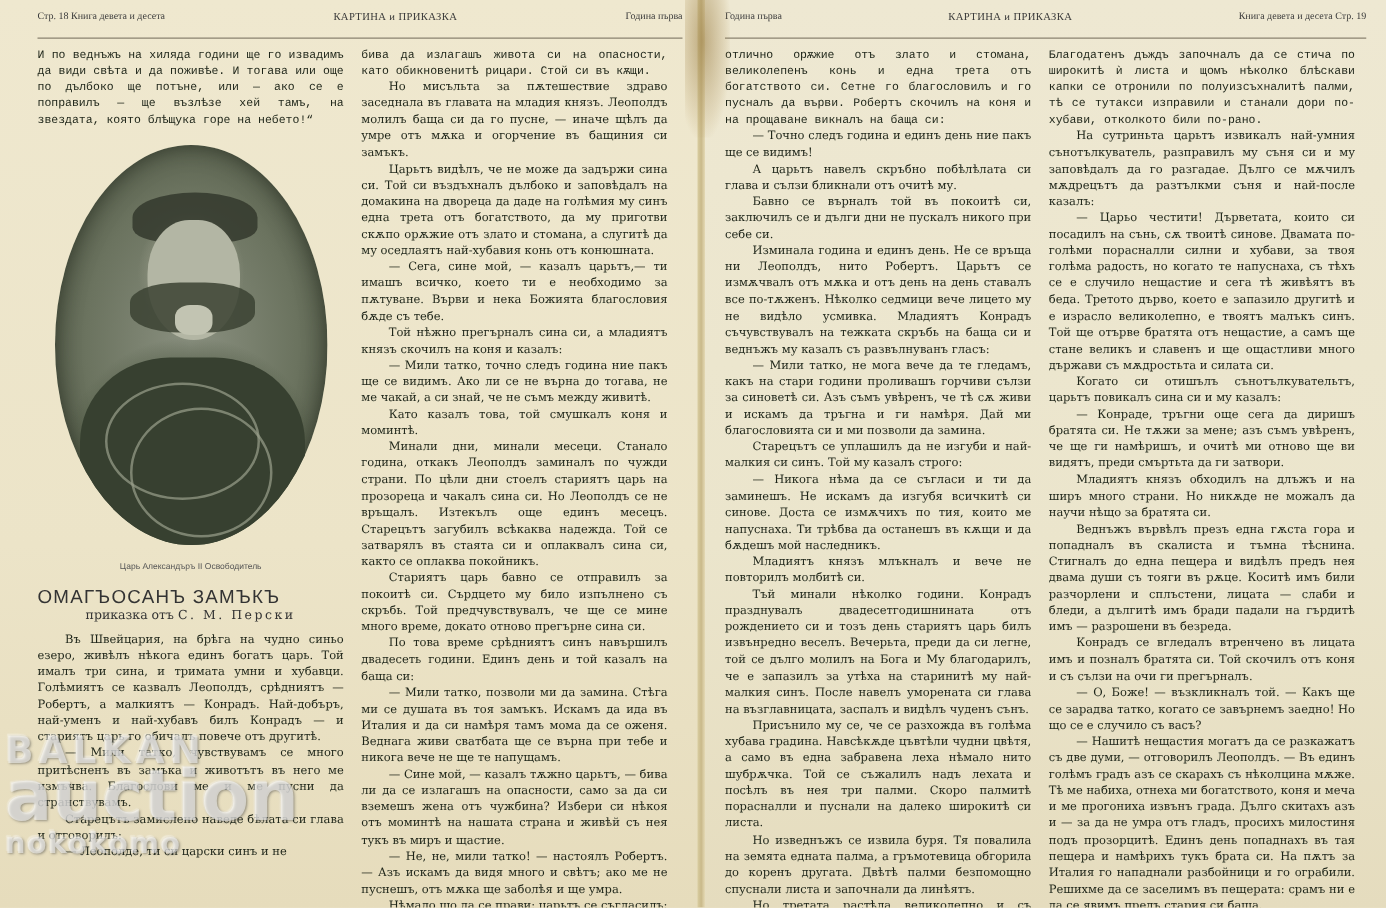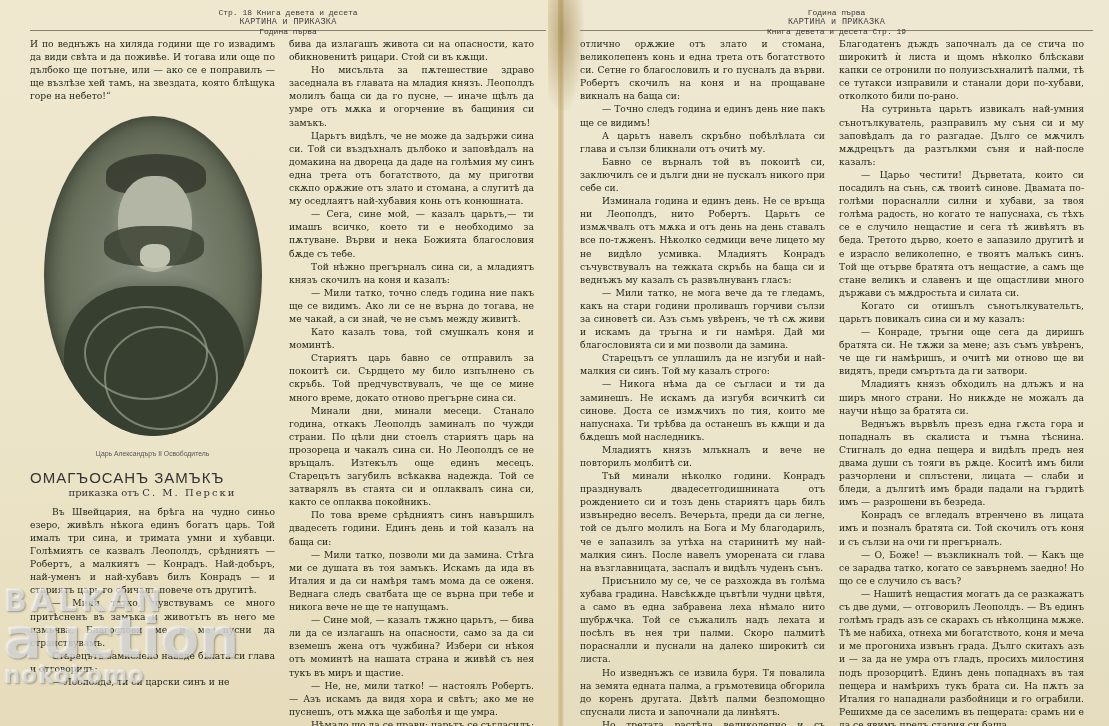--- a/index.html
+++ b/index.html
@@ -21,31 +21,30 @@
     position:absolute; left:558px; top:0; width:6px; height:726px;
     background:linear-gradient(90deg,#d9cda0,#c9b98a,#e4d9b4);
     z-index:2;
   }
   .stain {
     position:absolute; left:548px; top:0; width:36px; height:110px;
     background:radial-gradient(ellipse at 40% 30%, rgba(150,120,60,.55), rgba(170,140,80,.15) 60%, transparent 75%);
     z-index:3;
   }
   .header {
-    display:flex; justify-content:space-between; align-items:center;
+    display:flex; justify-content:space-between; align-items:flex-start;
     height:20px; margin-top:8px; border-bottom:1px solid #8a8270;
-    font-family:Liberation Mono, monospace; font-size:8px; color:#3a3a3a;
+    font-family:Liberation Serif, serif; font-size:8px; color:#3a3a3a;
     padding-bottom:2px;
-    flex-direction:column;
   }
   .header .center { font-size:8.5px; letter-spacing:.3px; }
   .cols { display:flex; gap:14px; margin-top:6px; }
   .col { width:245px; font-size:9.2px; line-height:13.1px; color:#1d2418; text-align:justify; }
   .col p { margin:0; text-indent:22px; }
-  .col p.noindent { text-indent:0; }
+  .col p.noindent { text-indent:0;font-family:Liberation Mono, monospace; }
   .portrait-wrap { width:245px; height:335px; display:flex; justify-content:center; align-items:center; margin-top:6px; }
   .portrait {
     width:218px; height:320px; border-radius:50%;
     background:
       radial-gradient(ellipse 28% 22% at 50% 32%, #a7ab98 0%, #8a8f7c 45%, transparent 70%),
       radial-gradient(ellipse 60% 40% at 50% 80%, #3e4736 0%, #555f4a 55%, transparent 80%),
       radial-gradient(ellipse at 50% 50%, #8a9080 0%, #6b735f 55%, #3f4736 100%);
     position:relative; overflow:hidden;
     box-shadow: inset 0 0 18px rgba(20,25,15,.6);
   }
@@ -107,26 +106,26 @@
         <p>— Леополде, ти си царски синъ и не</p>
       </div>
       <div class="col">
         <p class="noindent">бива да излагашъ живота си на опасности, като обикновенитѣ рицари. Стой си въ кѫщи.</p>
         <p>Но мисъльта за пѫтешествие здраво заседнала въ главата на младия князъ. Леополдъ молилъ баща си да го пусне, — иначе щѣлъ да умре отъ мѫка и огорчение въ бащиния си замъкъ.</p>
         <p>Царьтъ видѣлъ, че не може да задържи сина си. Той си въздъхналъ дълбоко и заповѣдалъ на домакина на двореца да даде на голѣмия му синъ една трета отъ богатството, да му приготви скѫпо орѫжие отъ злато и стомана, а слугитѣ да му оседлаятъ най-хубавия конь отъ конюшната.</p>
         <p>— Сега, сине мой, — казалъ царьтъ,— ти имашъ всичко, което ти е необходимо за пѫтуване. Върви и нека Божията благословия бѫде съ тебе.</p>
         <p>Той нѣжно прегърналъ сина си, а младиятъ князъ скочилъ на коня и казалъ:</p>
         <p>— Мили татко, точно следъ година ние пакъ ще се видимъ. Ако ли се не върна до тогава, не ме чакай, а си знай, че не съмъ между живитѣ.</p>
         <p>Като казалъ това, той смушкалъ коня и моминтѣ.</p>
+        <p>Минали дни, минали месеци. Станало година, откакъ Леополдъ заминалъ по чужди страни. По цѣли дни стоелъ стариятъ царь на прозореца и чакалъ сина си. Но Леополдъ се не връщалъ. Изтекълъ още единъ месецъ. Старецътъ загубилъ всѣкаква надежда. Той се затварялъ въ стаята си и оплаквалъ сина си, както се оплаква покойникъ.</p>
         <p>Стариятъ царь бавно се отправилъ за покоитѣ си. Сърдцето му било изпълнено съ скръбь. Той предчувствувалъ, че ще се мине много време, докато отново прегърне сина си.</p>
-        <p>Минали дни, минали месеци. Станало година, откакъ Леополдъ заминалъ по чужди страни. По цѣли дни стоелъ стариятъ царь на прозореца и чакалъ сина си. Но Леополдъ се не връщалъ. Изтекълъ още единъ месецъ. Старецътъ загубилъ всѣкаква надежда. Той се затварялъ въ стаята си и оплаквалъ сина си, както се оплаква покойникъ.</p>
         <p>По това време срѣдниятъ синъ навършилъ двадесеть години. Единъ день и той казалъ на баща си:</p>
-        <p>— Мили татко, позволи ми да замина. Стѣга ми се душата въ тоя замъкъ. Искамъ да ида въ Италия и да си намѣря тамъ мома да се оженя. Веднага следъ сватбата ще се върна при тебе и никога вече не ще те напущамъ.</p>
+        <p>— Мили татко, позволи ми да замина. Стѣга ми се душата въ тоя замъкъ. Искамъ да ида въ Италия и да си намѣря тамъ мома да се оженя. Веднага живи сватбата ще се върна при тебе и никога вече не ще те напущамъ.</p>
         <p>— Сине мой, — казалъ тѫжно царьтъ, — бива ли да се излагашъ на опасности, само за да си вземешъ жена отъ чужбина? Избери си нѣкоя отъ моминтѣ на нашата страна и живѣй съ нея тукъ въ миръ и щастие.</p>
-        <p>— Не, не, мили татко! — настоялъ Робертъ. — Азъ искамъ да видя хора и свѣтъ; ако ме не пуснешъ, отъ мѫка ще заболѣя и ще умра.</p>
+        <p>— Не, не, мили татко! — настоялъ Робертъ. — Азъ искамъ да видя много и свѣтъ; ако ме не пуснешъ, отъ мѫка ще заболѣя и ще умра.</p>
         <p>Нѣмало що да се прави: царьтъ се съгласилъ; той подарилъ и на втория си синъ</p>
       </div>
     </div>
   </div>
 
   <div class="page right">
     <div class="header">
       <span>Година първа</span>
       <span class="center">КАРТИНА и ПРИКАЗКА</span>
       <span>Книга девета и десета Стр. 19</span>

